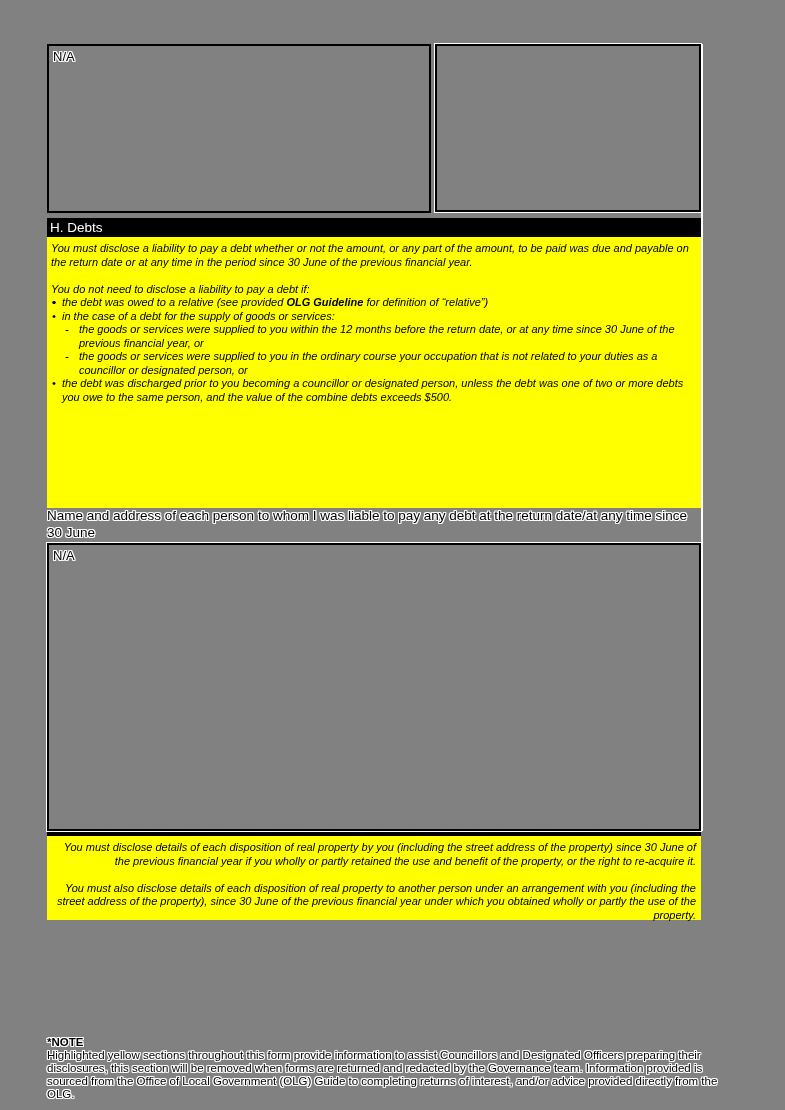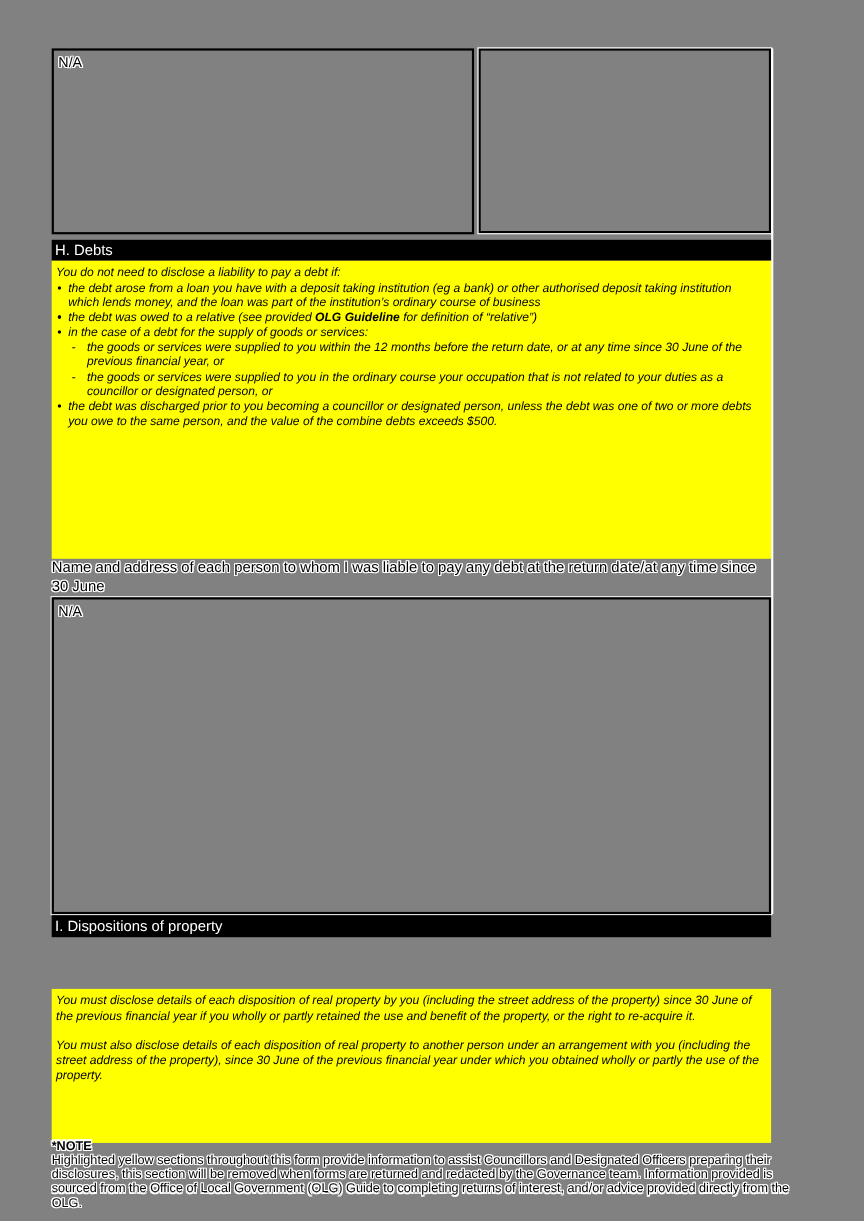--- a/index.html
+++ b/index.html
@@ -36,21 +36,21 @@
   }
   .bar-debts { top:218px; height:19px; line-height:19px; }
   .bar-disp  { top:832px; height:20px; line-height:20px; }
 
   .yellow {
     left:47px; width:654px; background:#ffff00;
     font-style:italic; font-size:11px; line-height:13.5px; color:#000;
     padding:5px 5px 0 4px;
   }
   .yellow1 { top:237px; height:271px; }
-  .yellow2 { top:899px; height:140px; }
+  .yellow2 { top:836px; height:84px;text-align:right; }
   .yellow p { margin:0 0 13.5px 0; }
   .yellow p.tight { margin:0; }
   .li  { position:relative; padding-left:11px; }
   .li > .mk  { position:absolute; left:1px; top:0; }
   .li2 { position:relative; padding-left:28px; }
   .li2 > .mk { position:absolute; left:14px; top:0; }
   .bold { font-weight:bold;margin-top:19px; }
 
   .field-label {
     left:47px; top:508px; width:658px;
@@ -76,24 +76,24 @@
 </div>
 <div class="abs box-right">
   <span class="halo"></span>
 </div>
 
 <div class="abs section-bar bar-debts">
   <span>H. Debts</span>
 </div>
 
 <div class="abs yellow yellow1">
+  <p>You must disclose a liability to pay a debt whether or not the amount, or any part of the amount, to be paid was due and payable on the return date or at any time in the period since 30 June of the previous financial year.</p>
   <p class="tight">You do not need to disclose a liability to pay a debt if:</p>
   <div class="li">
     <span class="mk">•</span>
-    <span>the debt arose from a loan you have with a deposit taking institution (eg a bank) or other authorised deposit taking institution which lends money, and the loan was part of the institution’s ordinary course of business</span>
   </div>
   <div class="li">
     <span class="mk">•</span>
   </div>
   <div class="li">
     <span class="mk">•</span>
     <span>the debt was owed to a relative (see provided </span><span class="bold">OLG Guideline</span><span> for definition of “relative”)</span>
   </div>
   <div class="li">
     <span class="mk">•</span>

